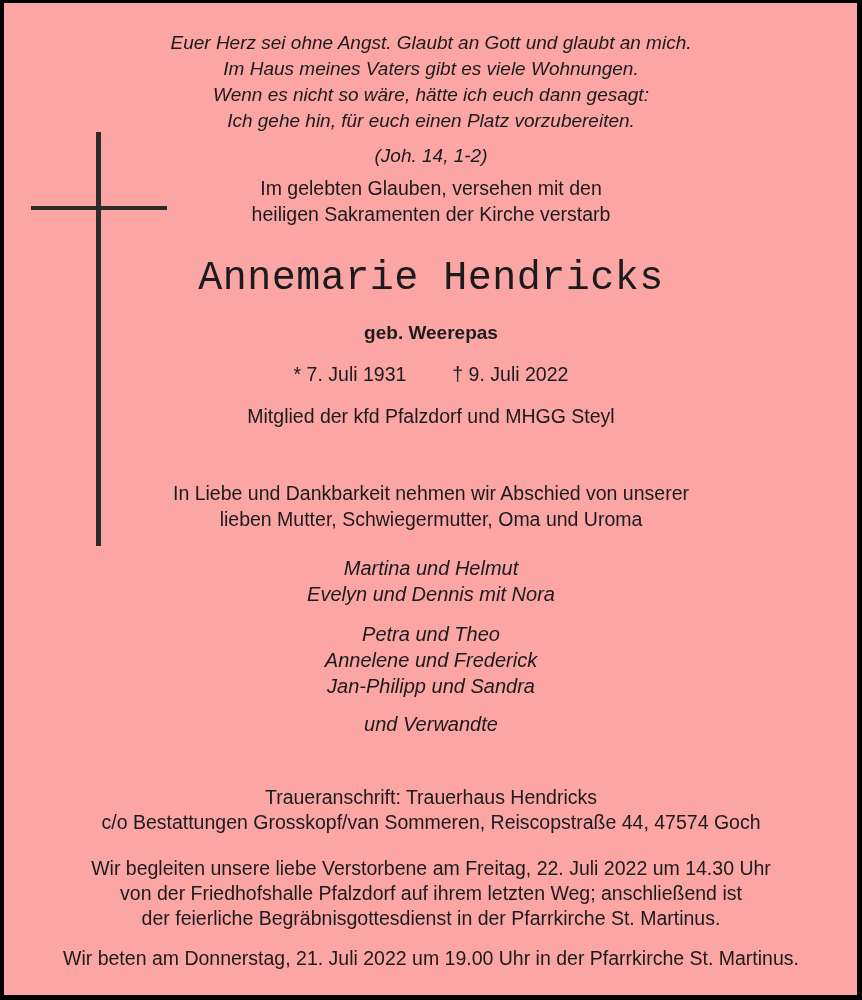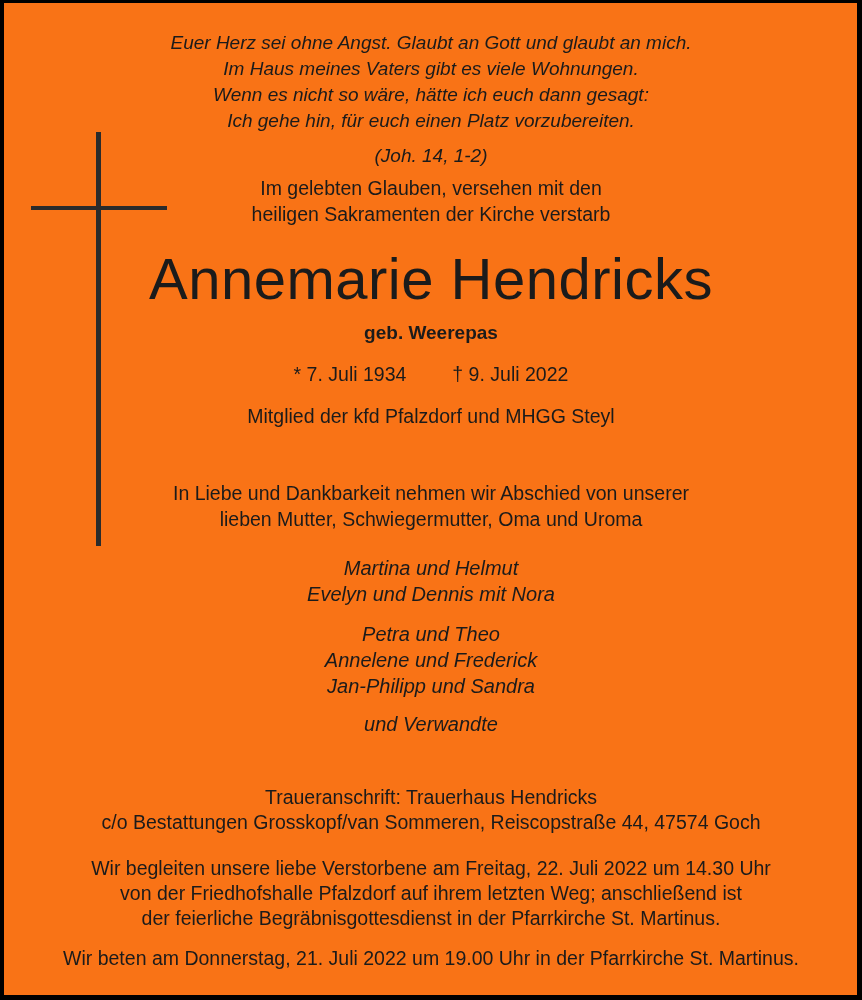--- a/index.html
+++ b/index.html
@@ -6,21 +6,21 @@
   html, body {
     margin: 0;
     padding: 0;
     background: #e8e8e8;
   }
   .page {
     position: relative;
     width: 862px;
     height: 1000px;
     margin: 0 auto;
-    background: #f97316;
+    background: #fca5a5;
     font-family: "Liberation Sans", "DejaVu Sans", sans-serif;
     color: #1b1b1b;
     overflow: hidden;
   }
   .frame {
     position: absolute;
     inset: 0;
     border-style: solid;
     border-color: #000000;
     border-width: 3px 5px 5px 4px;
@@ -41,23 +41,24 @@
   .quote .reference {
     margin-top: 9px;
   }
   .intro {
     top: 175px;
     font-size: 19.5px;
     line-height: 26px;
   }
   .name {
     top: 252px;
-    font-size: 58px;
+    font-size: 40px;
     line-height: 54px;
     letter-spacing: 0.5px;
+    font-family: Liberation Mono, monospace;
   }
   .maiden {
     top: 321px;
     font-size: 19px;
     line-height: 24px;
     font-weight: bold;
   }
   .dates {
     top: 361px;
     font-size: 19.5px;
@@ -156,21 +157,21 @@
   <div class="block intro">
     <div>Im gelebten Glauben, versehen mit den</div>
     <div>heiligen Sakramenten der Kirche verstarb</div>
   </div>
 
   <div class="block name">Annemarie Hendricks</div>
 
   <div class="block maiden">geb. Weerepas</div>
 
   <div class="block dates">
-    <span class="birth">* 7. Juli 1934</span><span class="death">† 9. Juli 2022</span>
+    <span class="birth">* 7. Juli 1931</span><span class="death">† 9. Juli 2022</span>
   </div>
 
   <div class="block membership">Mitglied der kfd Pfalzdorf und MHGG Steyl</div>
 
   <div class="block farewell">
     <div>In Liebe und Dankbarkeit nehmen wir Abschied von unserer</div>
     <div>lieben Mutter, Schwiegermutter, Oma und Uroma</div>
   </div>
 
   <div class="block mourners-1">

